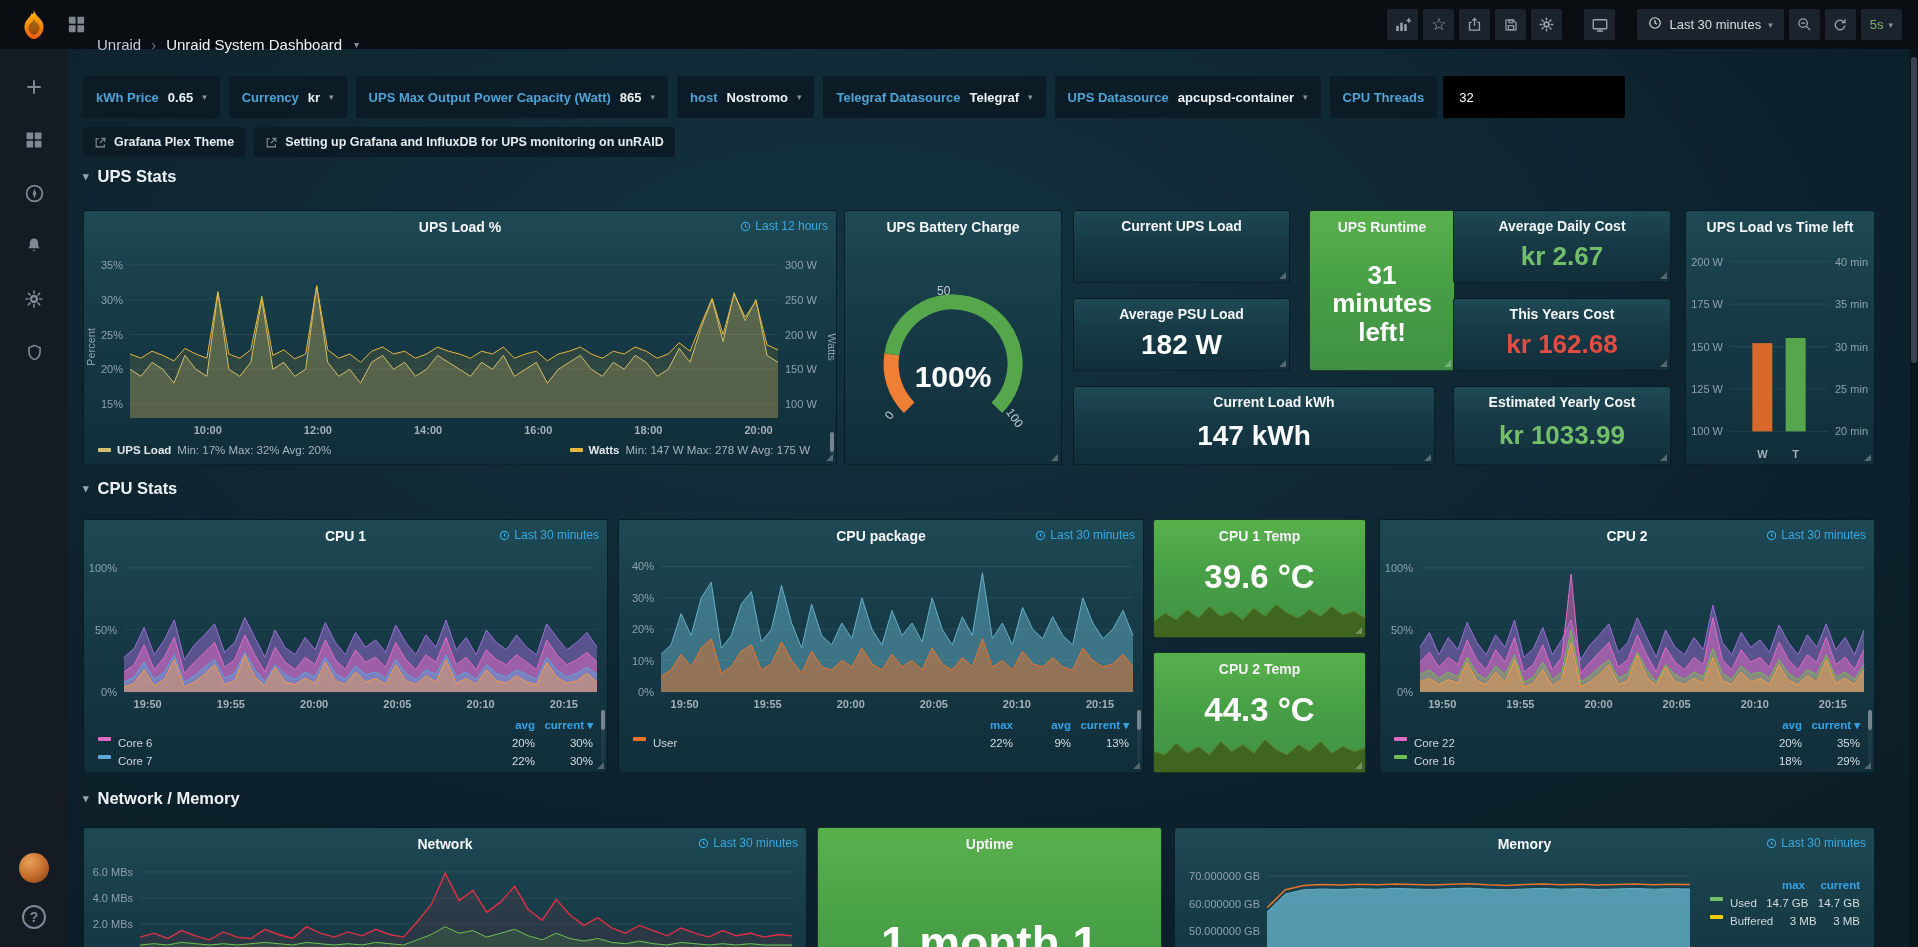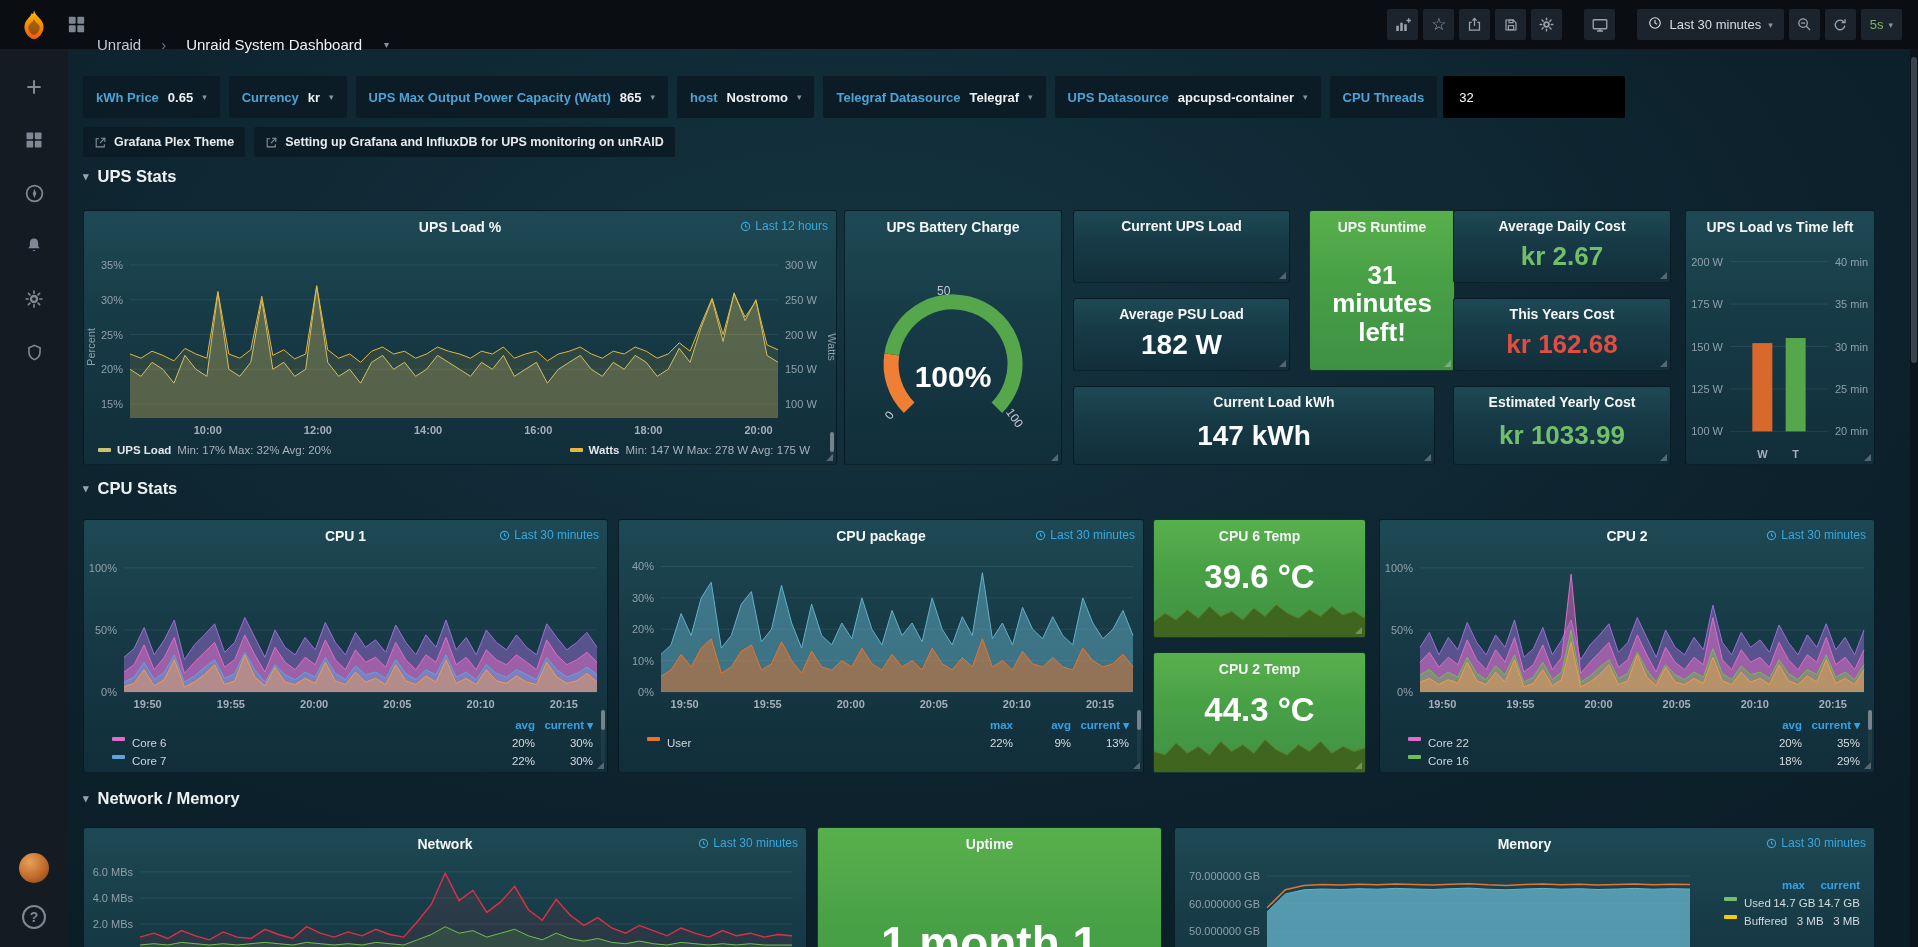--- a/index.html
+++ b/index.html
@@ -3,21 +3,21 @@
 <meta charset="utf-8">
 <style>
   * { margin:0; padding:0; box-sizing:border-box; }
   html,body { width:1918px; height:947px; overflow:hidden;
     font-family:"Liberation Sans", sans-serif; background:#0b1e28; color:#d8dde2; }
 
   
   .navbar { position:absolute; top:0; left:0; right:0; height:49px;
     background:#0a0e13; display:flex; align-items:center; z-index:30; }
   .logo-box { width:68px; height:49px; display:flex; align-items:center; justify-content:center; }
-  .breadcrumb { display:flex; align-items:center; gap:20px; font-size:15px;margin-top:40px; }
+  .breadcrumb { display:flex; align-items:center; gap:10px; font-size:15px;margin-top:40px; }
   .crumb-root { color:#c3cad1; }
   .crumb-sep { color:#6c7680; font-size:15px; }
   .crumb-current { color:#f0f3f5; }
   .crumb-caret { color:#8a939c; font-size:10px; margin-left:2px; }
   .apps-icon { margin-right:12px; display:flex; }
   .nav-right { margin-left:auto; display:flex; align-items:center; gap:5px; padding-right:16px; }
   .nav-btn { min-width:31px; height:31px; background:#1b232c; border-radius:2px;
     display:flex; align-items:center; justify-content:center; color:#9aa3ad; cursor:pointer; }
   .nav-btn svg { display:block; }
   .nav-gap { width:12px; }
@@ -87,21 +87,21 @@
 
   
   .inline-legend { flex:0 0 24px; display:flex; justify-content:space-between;
     padding:2px 26px 6px 14px; font-size:11.5px; }
   .il-item { display:flex; align-items:center; gap:6px; cursor:pointer; }
   .il-swatch { width:13px; height:4px; border-radius:1px; }
   .il-name { color:#e2e6ea; font-weight:bold; }
   .il-stats { color:#a7b2bb; }
 
   
-  .legend-table { flex:0 0 auto; padding:2px 14px 8px 28px; font-size:11.5px; }
+  .legend-table { flex:0 0 auto; padding:2px 14px 8px 14px; font-size:11.5px; }
   .lt-row { display:flex; align-items:center; height:18px; }
   .lt-name { flex:1; display:flex; gap:7px; color:#d0d6db; cursor:pointer; }
   .lt-swatch { width:13px; height:4px; border-radius:1px; }
   .lt-cell { width:58px; text-align:right; color:#d7dce0; }
   .lt-hcell { color:#33a2e5; font-weight:bold; cursor:pointer; }
   .legend-side { width:178px; flex:0 0 auto; padding-top:18px; }
   .legend-side .lt-cell { width:55px; }
 
   .mini-scroll { position:absolute; right:2px; bottom:10px; width:4px; height:52px;
     background:rgba(255,255,255,0.05); border-radius:2px; cursor:pointer; }
@@ -634,21 +634,21 @@
           <span class="lt-cell">13%</span>
         </div>
       </div>
     <div class="mini-scroll">
         <i></i>
       </div>
   </div>
 
   <div class="panel panel-green" style="left:1085px;top:470px;width:213px;height:119px;">
     <div class="panel-header" style="height:24px;">
-        <span class="panel-title">CPU 6 Temp</span>
+        <span class="panel-title">CPU 1 Temp</span>
       </div>
     <div class="temp-value">39.6 °C</div>
     <div class="spark"><svg width="211" height="34">
           <path d="M0 34 L0.0 18.7 L11.1 10.2 L22.2 17.0 L33.3 6.8 L44.4 15.3 L55.5 3.4 L66.6 13.6 L77.7 8.5 L88.8 17.0 L99.9 5.1 L111.1 13.6 L122.2 1.7 L133.3 10.2 L144.4 15.3 L155.5 6.8 L166.6 13.6 L177.7 3.4 L188.8 11.9 L199.9 8.5 L211.0 15.3 L211 34 Z" fill="#3f5a17" fill-opacity="0.8"></path>
           <path d="M0.0 18.7 L11.1 10.2 L22.2 17.0 L33.3 6.8 L44.4 15.3 L55.5 3.4 L66.6 13.6 L77.7 8.5 L88.8 17.0 L99.9 5.1 L111.1 13.6 L122.2 1.7 L133.3 10.2 L144.4 15.3 L155.5 6.8 L166.6 13.6 L177.7 3.4 L188.8 11.9 L199.9 8.5 L211.0 15.3" fill="none" stroke="#5d7a24" stroke-width="1"></path>
         </svg></div>
   </div>
 
   <div class="panel panel-green" style="left:1085px;top:603px;width:213px;height:121px;">
     <div class="panel-header" style="height:24px;">

